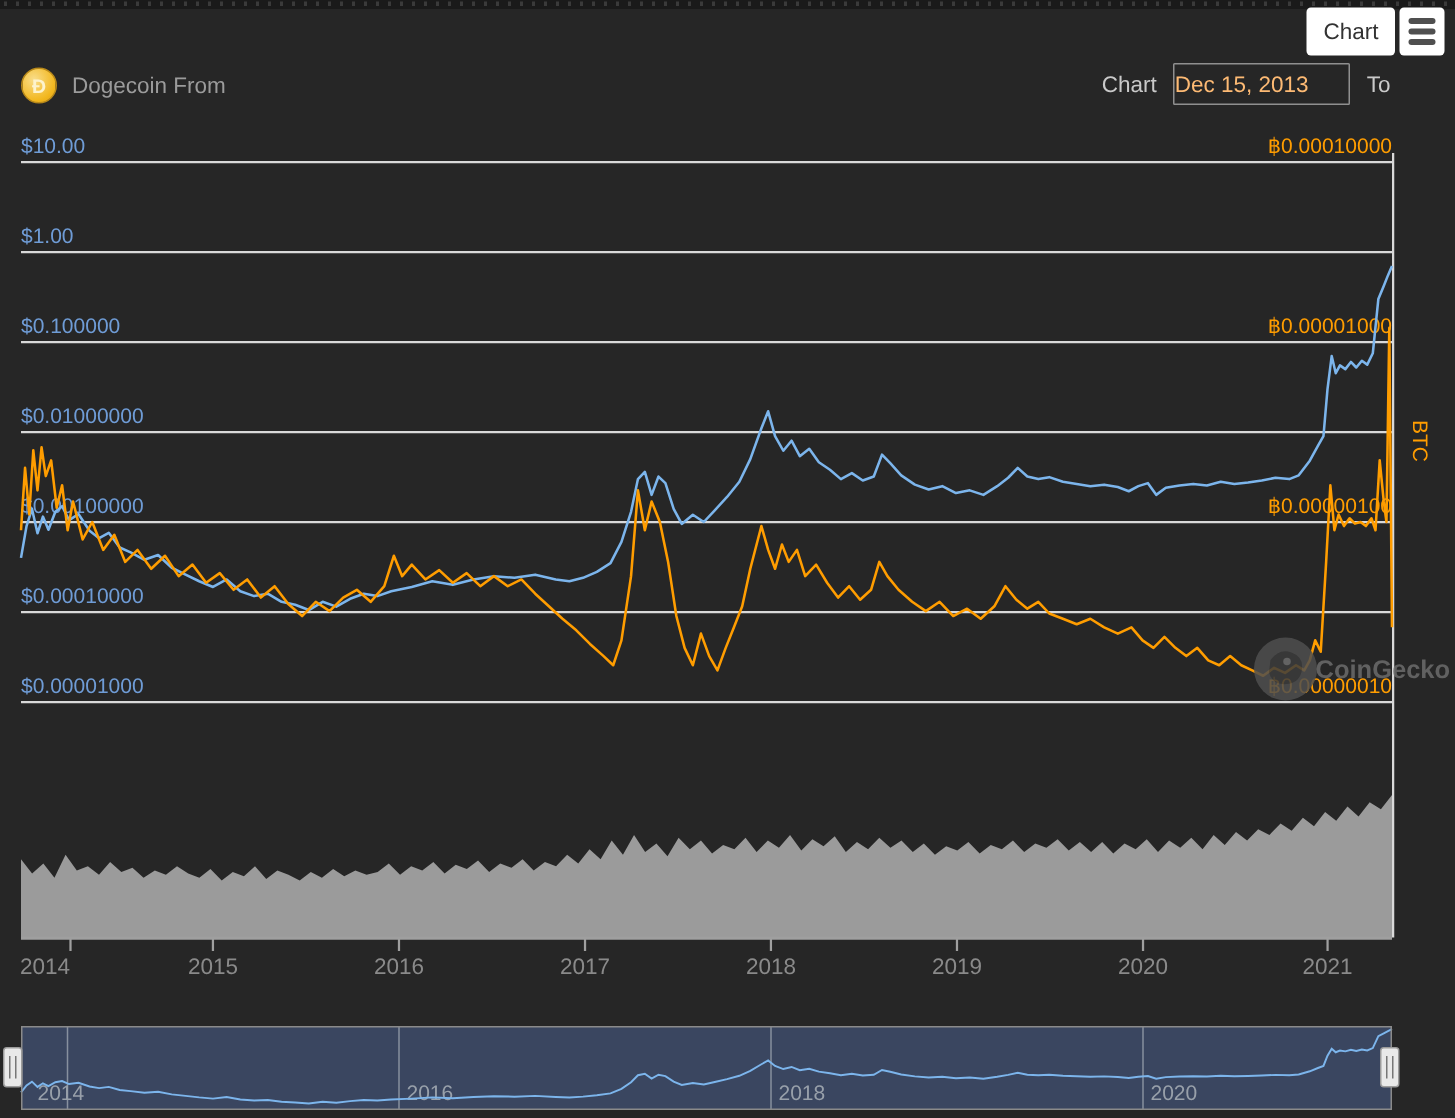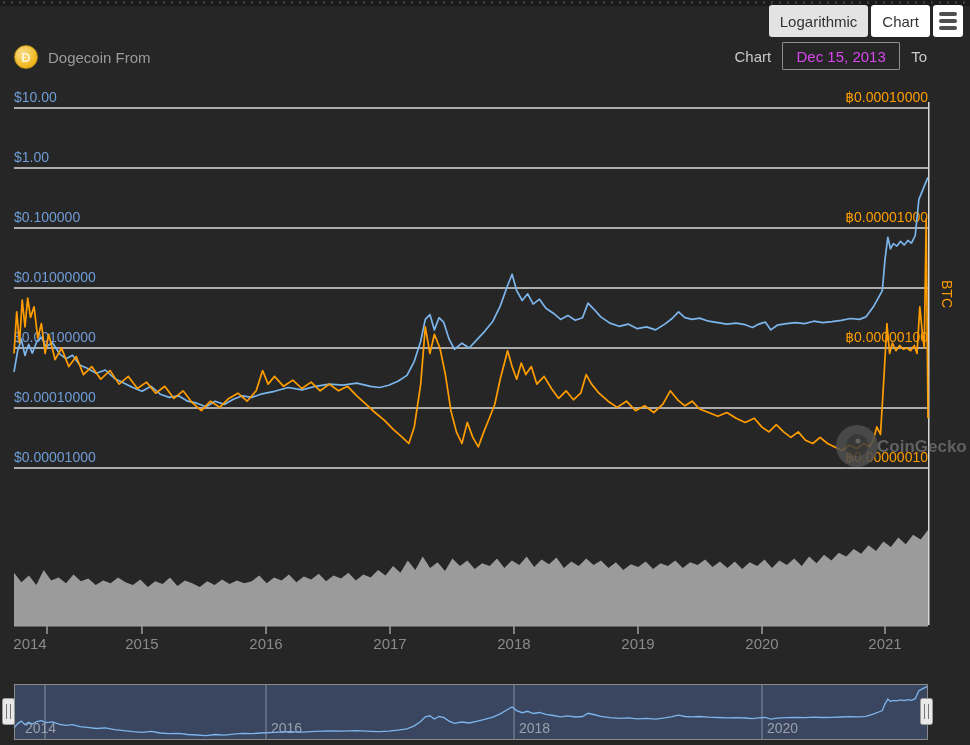--- a/index.html
+++ b/index.html
@@ -30,36 +30,35 @@
     width:22px;height:22px;border-radius:50%;
     background:radial-gradient(circle at 35% 32%,#f9dd8a,#f2b71e 68%,#d89c15);
     border:1px solid #b8891a;color:#fdf3cd;font-weight:bold;font-size:13px;
     display:flex;align-items:center;justify-content:center;
   }
   .chart-title{color:#9b9b9b;font-size:15px;}
   .date-controls{position:absolute;top:42px;right:43px;display:flex;align-items:center;gap:11px;}
   .date-label{color:#c9c9c9;font-size:15px;}
   .date-input{
     width:116px;height:26px;background:transparent;border:1px solid #8f8f8f;
-    color:#d946ef;font-family:"Liberation Sans",sans-serif;font-size:15px;text-align:center;
+    color:#fdba74;font-family:"Liberation Sans",sans-serif;font-size:15px;
     padding:0;border-radius:1px;
   }
   svg text{font-family:"Liberation Sans",sans-serif;}
   .axis-label{font-size:14px;}
   .year-label{font-size:15px;fill:#8a8a8a;}
   .nav-label{font-size:14px;fill:#98a0aa;}
   .wm-text{font-size:17px;fill:#787878;font-weight:bold;opacity:.85;}
 </style>
 </head>
 <body>
 
 <div class="top-strip"></div>
 
 <div class="toggle-group">
-  <button class="scale-btn selected">Logarithmic</button>
   <button class="scale-btn unselected">Chart</button>
   <button class="menu-btn">
     <span class="bar"></span>
     <span class="bar"></span>
     <span class="bar"></span>
   </button>
 </div>
 
 <div class="header-left">
   <div class="doge-logo">Đ</div>

